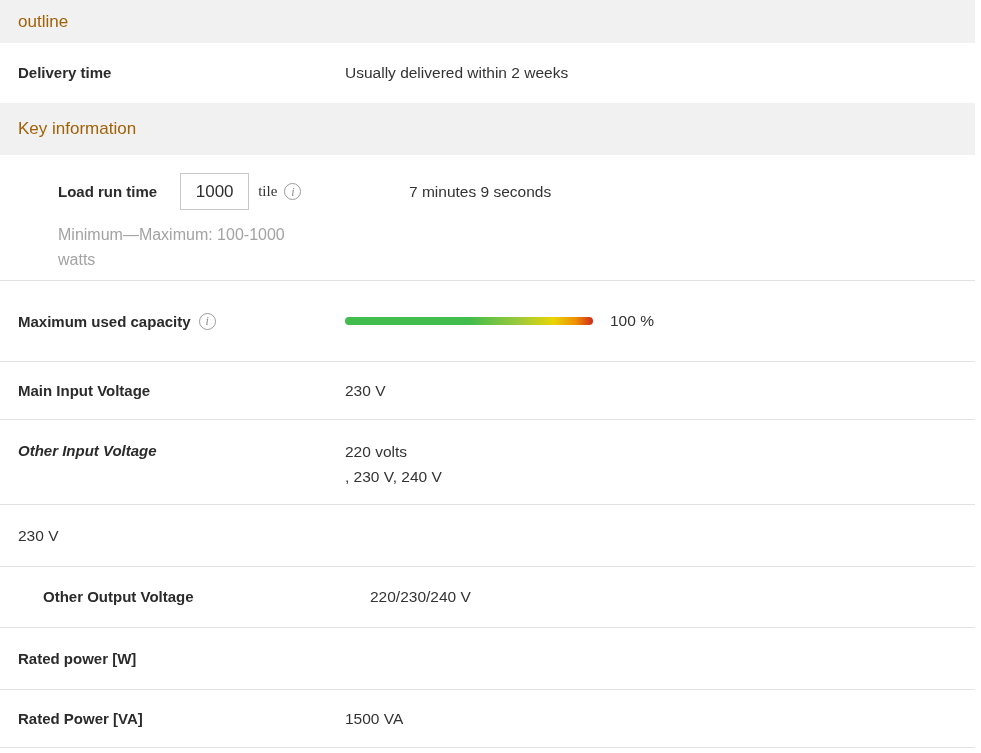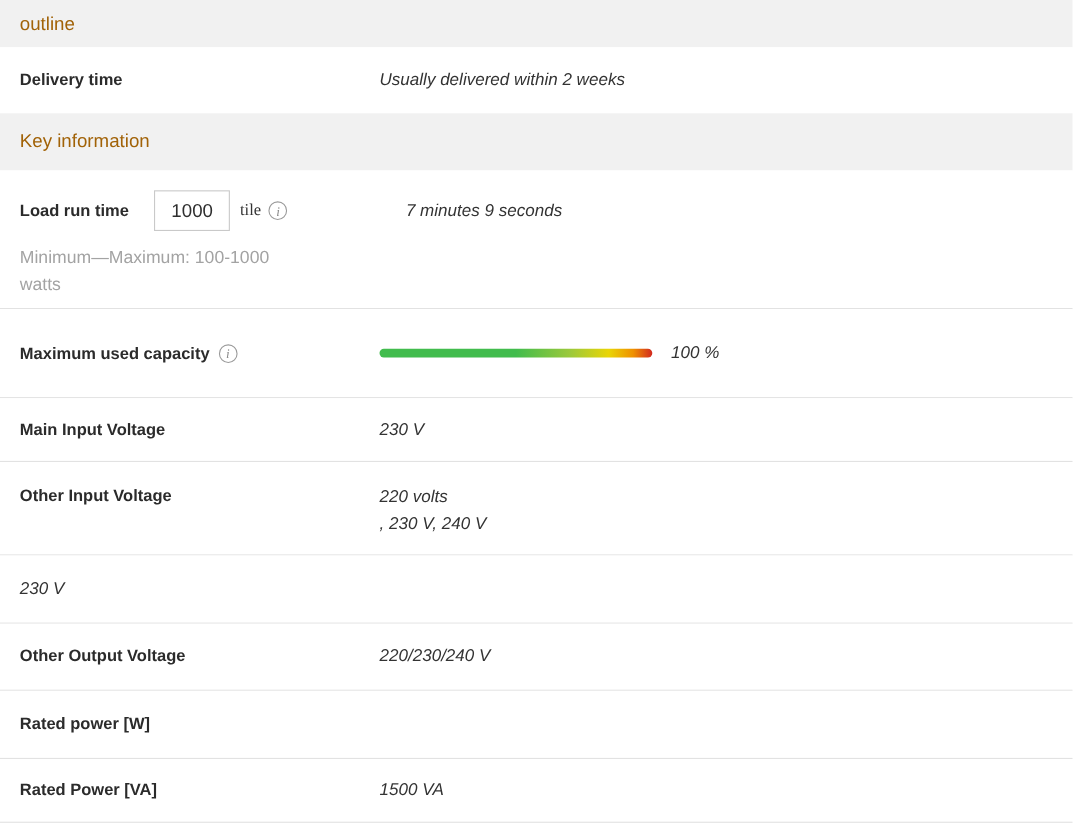--- a/index.html
+++ b/index.html
@@ -33,41 +33,40 @@
   .cell-label {
     width: 327px;
     padding-left: 18px;
     flex: 0 0 327px;
   }
   .cell-value {
     flex: 1;
     padding-left: 18px;
     font-size: 15.5px;
     color: #333333;
-    font-style: italic;
   }
   .label-text {
     font-size: 15px;
     font-weight: 700;
     color: #2b2b2b;
   }
   .v-center { align-items: center; }
 
   .row-delivery   { height: 60px; }
   .row-loadrun    { height: 126px; }
   .row-capacity   { height: 81px; }
   .row-maininput  { height: 58px; }
   .row-otherinput { height: 85px; }
   .row-mainoutput { height: 62px; }
-  .row-otheroutput{ height: 61px; }
+  .row-otheroutput{ height: 61px; padding-left: 25px; }
   .row-ratedw     { height: 62px; }
   .row-ratedva    { height: 58px; }
 
   
-  .row-loadrun { padding-top: 18px; }
+  .row-loadrun { padding-top: 18px; padding-left: 40px; }
   .loadrun-line {
     display: flex;
     align-items: center;
     height: 37px;
   }
   .loadrun-input {
     width: 69px;
     height: 37px;
     border: 1px solid #c9c9c9;
     background: #ffffff;
@@ -117,21 +116,21 @@
     background: linear-gradient(90deg,
       #41bc4d 0%, #41bc4d 50%, #9cc93b 70%,
       #e9d506 84%, #ef9000 93%, #d2291f 100%);
     margin-right: 17px;
   }
   .capacity-pct { font-size: 15.5px; color: #333333; }
 
   
   .value-multiline { line-height: 25px; padding-top: 19px; }
   .value-multiline span { display: block; }
-  .cell-label.pad-top { padding-top: 22px; }
+  .cell-label.pad-top { padding-top: 22px; font-style: italic; }
 </style>
 </head>
 <body>
 
 <div class="spec-table">
 
   <div class="section-bar bar-outline">
     <span>outline</span>
   </div>
 

